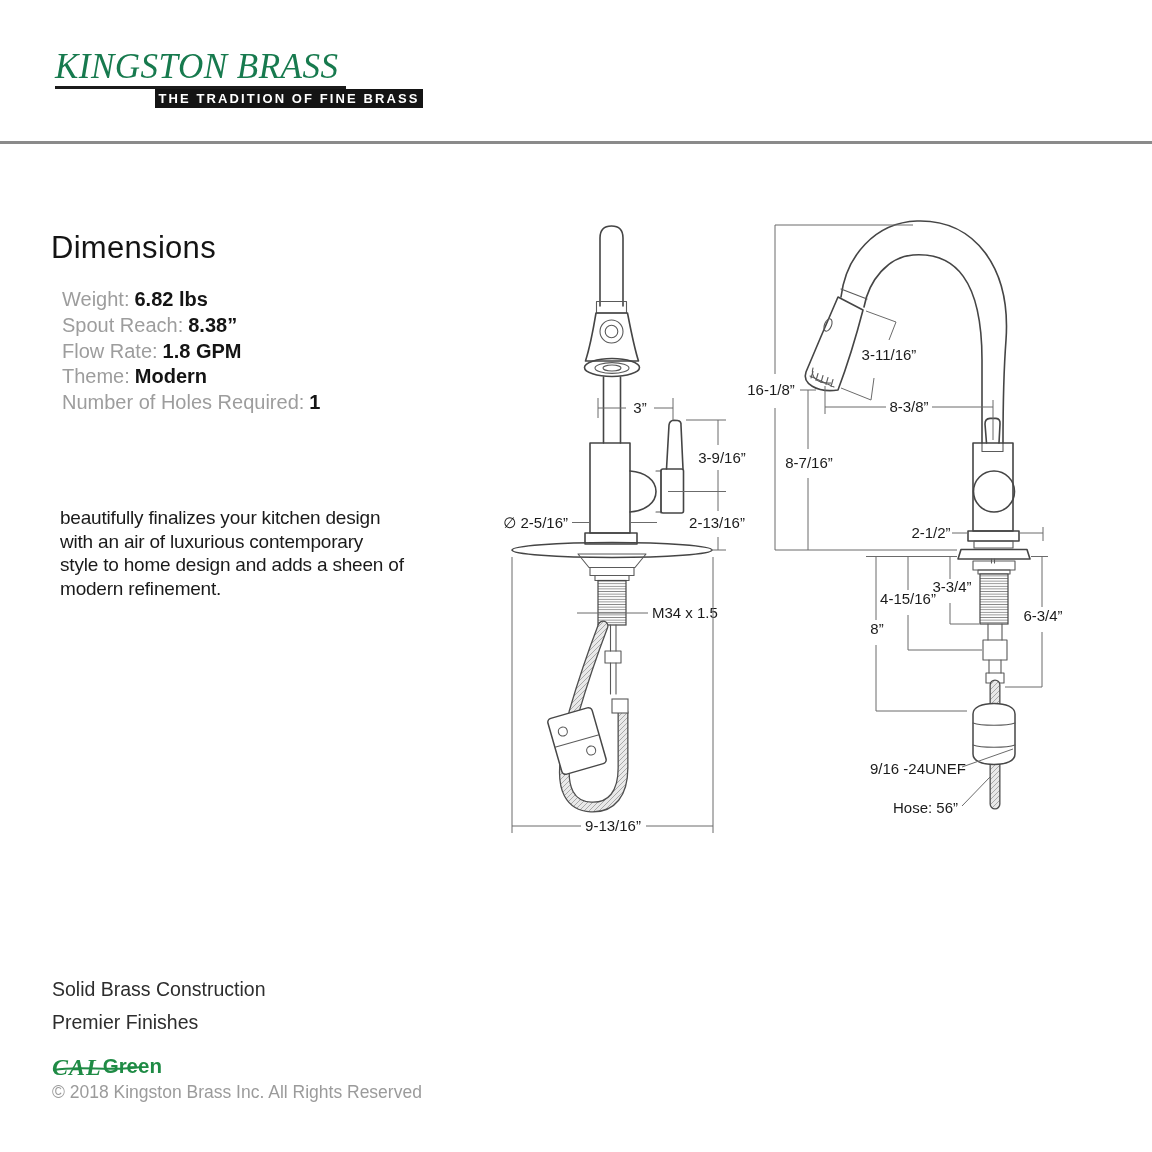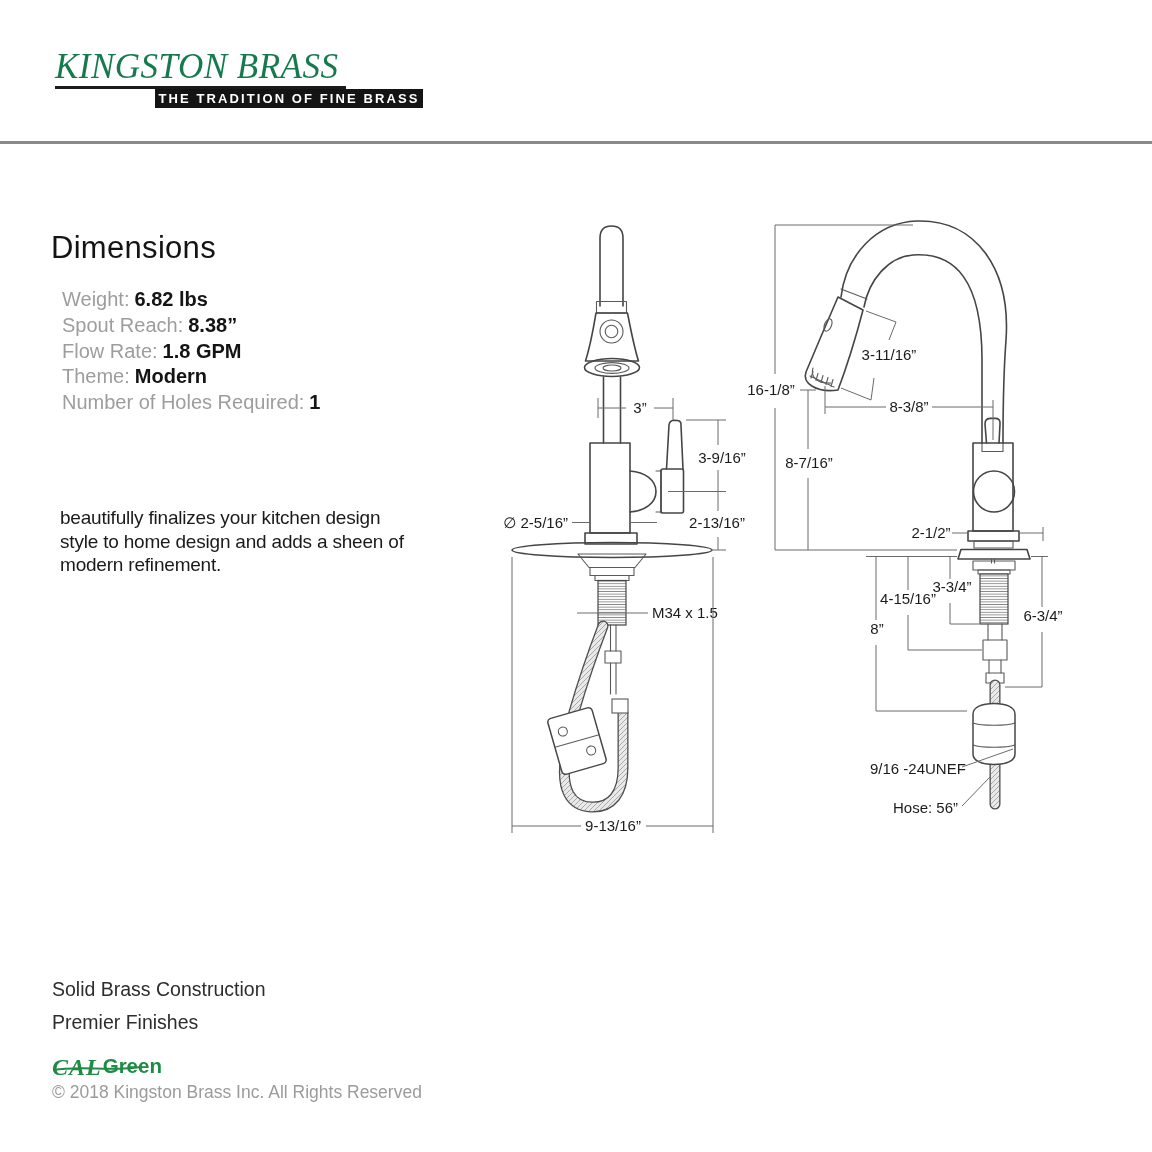--- a/index.html
+++ b/index.html
@@ -76,20 +76,21 @@
   <div class="spec-row">
     <span class="spec-label">Theme:</span><span class="spec-value">Modern</span>
   </div>
   <div class="spec-row">
     <span class="spec-label">Number of Holes Required:</span><span class="spec-value">1</span>
   </div>
 </div>
 
 <div class="desc">
   <div>beautifully finalizes your kitchen design</div>
+  <div>with an air of luxurious contemporary</div>
   <div>style to home design and adds a sheen of</div>
   <div>modern refinement.</div>
 </div>
 
 <svg class="drawing" width="1152" height="1152" viewBox="0 0 1152 1152">
   <defs>
     <pattern id="thr" width="6" height="2.6" patternUnits="userSpaceOnUse">
       <rect width="6" height="2.6" fill="#fdfdfd"></rect>
       <line x1="0" y1="1.3" x2="6" y2="1.3" stroke="#8a8a8a" stroke-width="0.9"></line>
     </pattern>

